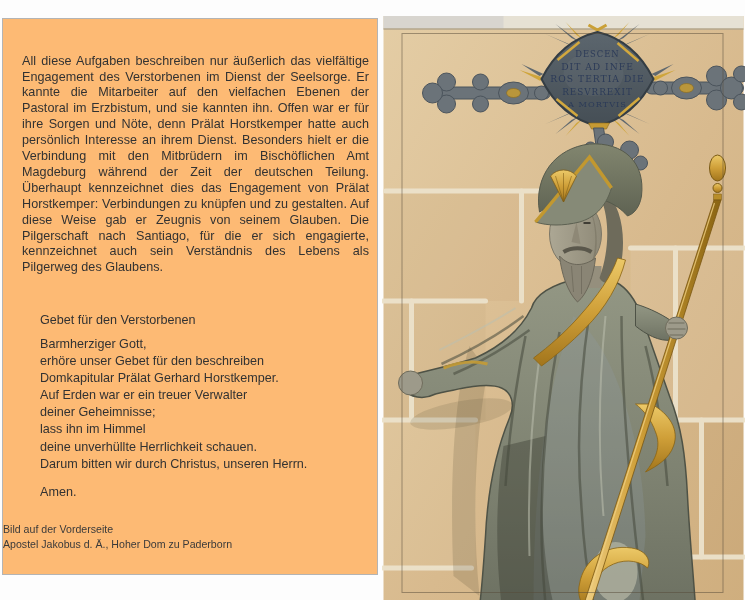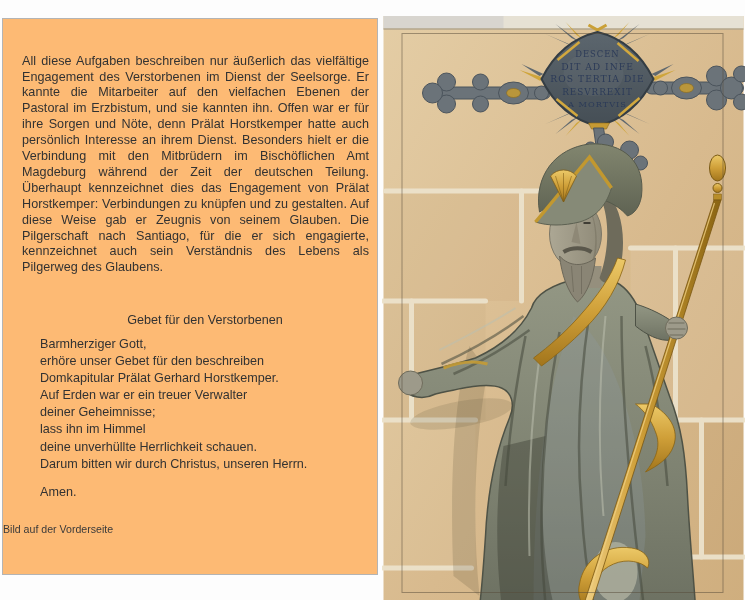--- a/index.html
+++ b/index.html
@@ -11,21 +11,21 @@
   .page-left{
     position:absolute;left:2px;top:18px;width:376px;height:557px;
     background:#fdba74;border:1px solid #b4b4b4;box-sizing:border-box;
   }
   .obituary{
     position:absolute;left:19px;top:22px;width:347px;
     font-size:12.6px;line-height:15.9px;text-align:justify;
     color:#323232;letter-spacing:.05px;
   }
   .prayer{position:absolute;left:37px;top:294px;width:330px;font-size:12.6px;color:#323232;}
-  .prayer-heading{margin-bottom:9px;text-align:center;}
+  .prayer-heading{margin-bottom:9px;}
   .prayer-line{line-height:17.1px;}
   .prayer-amen{margin-top:12px;}
   .caption{
     position:absolute;left:0;top:503px;width:100%;text-align:left;
     font-size:10.6px;line-height:15px;color:#3a3a3a;
   }
   
   .page-right{position:absolute;left:382px;top:16px;width:363px;height:591px;}
   .page-right svg{display:block;}
   .latin{
@@ -51,20 +51,21 @@
         <div class="prayer-line">deiner Geheimnisse;</div>
         <div class="prayer-line">lass ihn im Himmel</div>
         <div class="prayer-line">deine unverhüllte Herrlichkeit schauen.</div>
         <div class="prayer-line">Darum bitten wir durch Christus, unseren Herrn.</div>
       </div>
       <div class="prayer-amen">Amen.</div>
     </div>
 
     <div class="caption">
       <div>Bild auf der Vorderseite</div>
+      <div>Apostel Jakobus d. Ä., Hoher Dom zu Paderborn</div>
     </div>
   </div>
 
   <div class="page-right">
     <svg width="363" height="591" viewBox="0 0 360 591">
       <defs>
         <linearGradient id="grWall" x1="0" y1="0" x2="1" y2="1">
           <stop offset="0" stop-color="#e4cda5"></stop>
             <stop offset=".55" stop-color="#d8ba8e"></stop>
             <stop offset="1" stop-color="#cfae7e"></stop>

